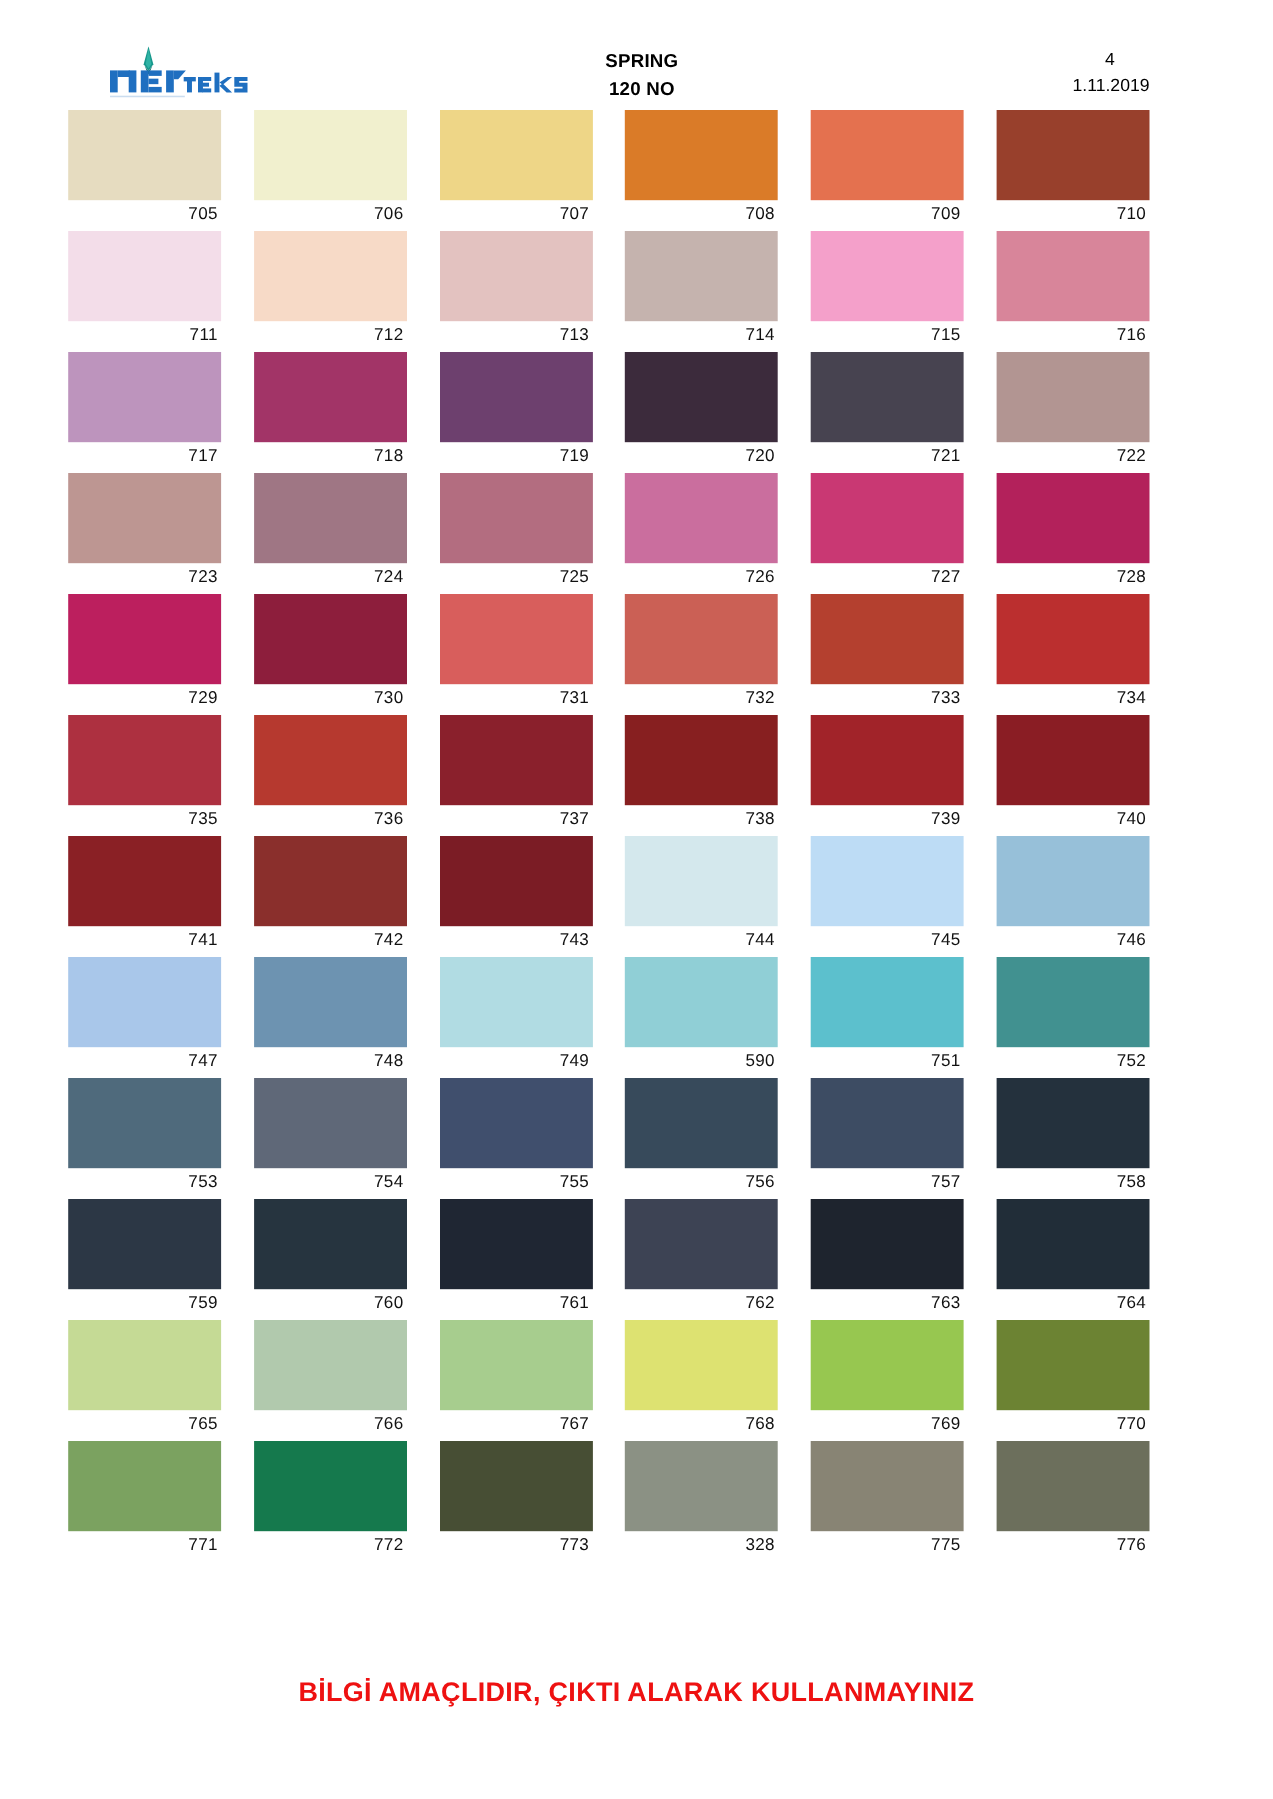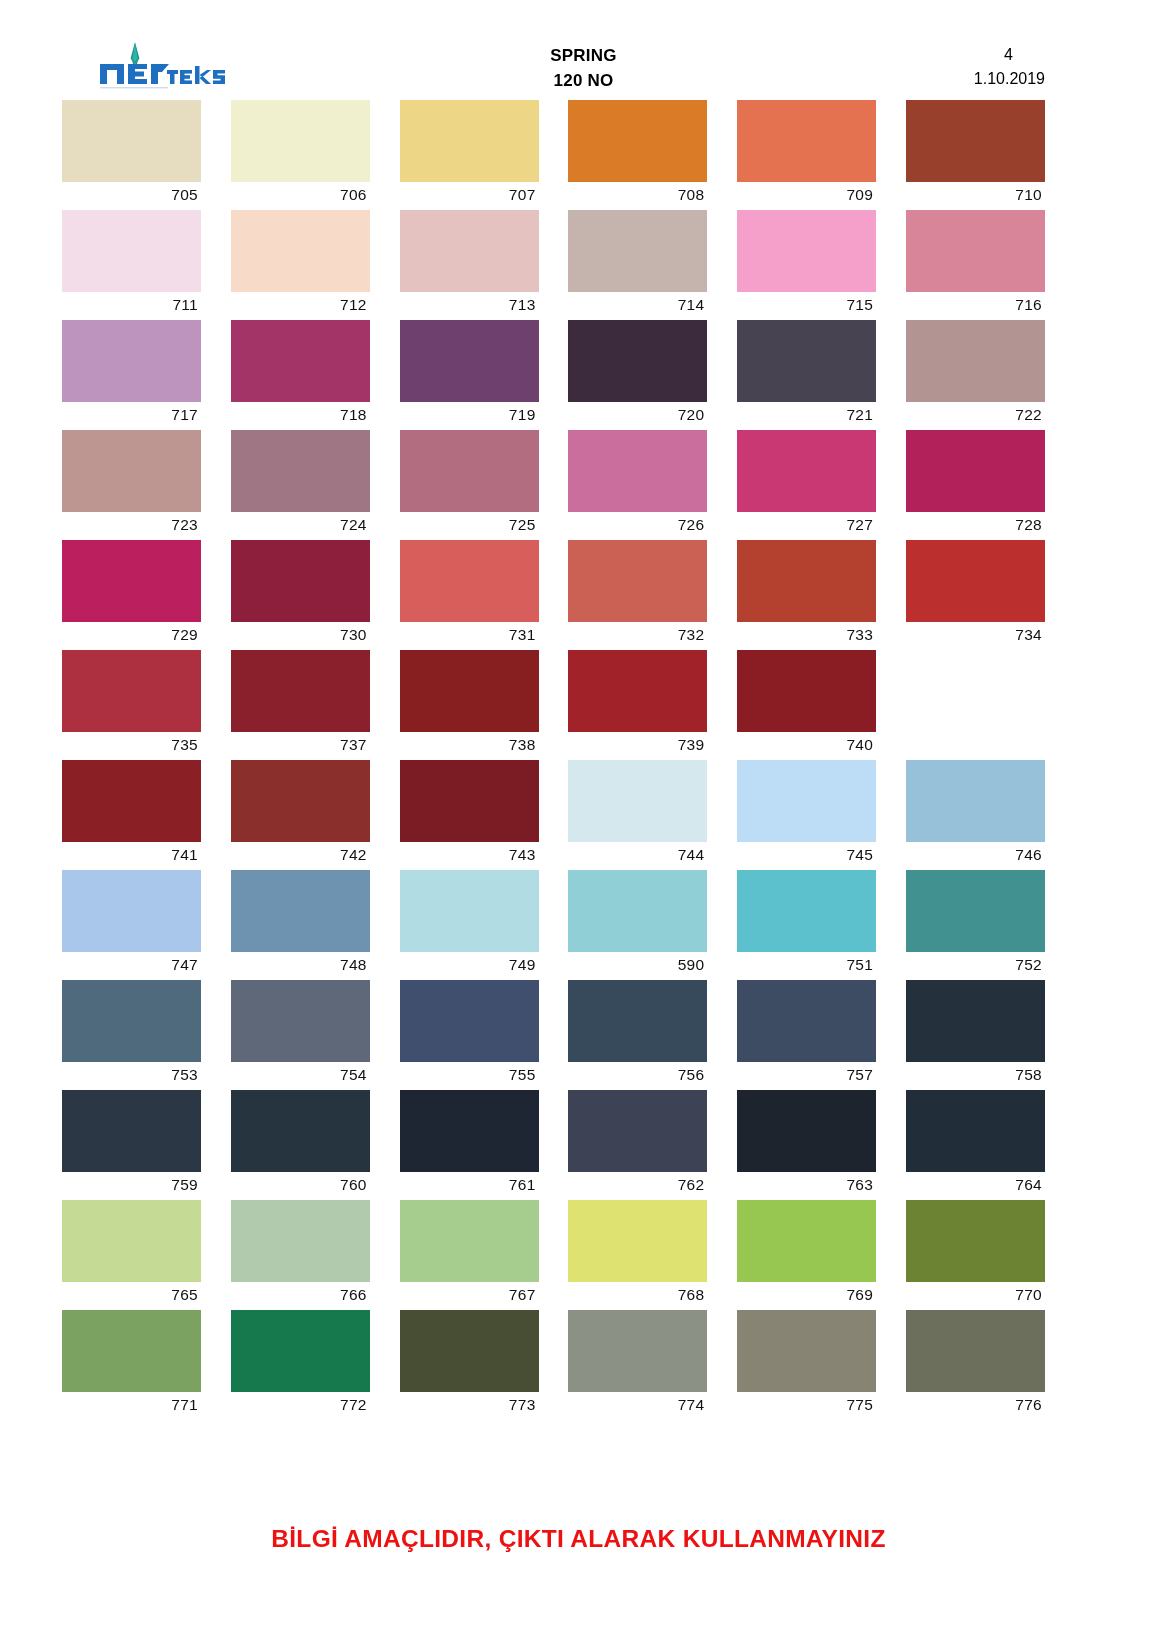--- a/index.html
+++ b/index.html
@@ -148,21 +148,21 @@
     </svg>
   </div>
 
   <div class="title-block">
     <div>SPRING</div>
     <div>120 NO</div>
   </div>
 
   <div class="meta-block">
     <div class="page-num">4</div>
-    <div>1.10.2019</div>
+    <div>1.11.2019</div>
   </div>
 
 </div>
 
 <div class="grid">
     <div class="row">
       <div class="cell">
         <div class="swatch" title="705 #e6dcc0" style="background: rgb(230, 220, 192);"></div>
         <div class="label">705</div>
       </div>
@@ -290,20 +290,24 @@
         <div class="swatch" title="734 #bb2f2f" style="background: rgb(187, 47, 47);"></div>
         <div class="label">734</div>
       </div>
     </div>
     <div class="row">
       <div class="cell">
         <div class="swatch" title="735 #ad3040" style="background: rgb(173, 48, 64);"></div>
         <div class="label">735</div>
       </div>
       <div class="cell">
+        <div class="swatch" title="736 #b6392f" style="background: rgb(182, 57, 47);"></div>
+        <div class="label">736</div>
+      </div>
+      <div class="cell">
         <div class="swatch" title="737 #8a202c" style="background: rgb(138, 32, 44);"></div>
         <div class="label">737</div>
       </div>
       <div class="cell">
         <div class="swatch" title="738 #871f20" style="background: rgb(135, 31, 32);"></div>
         <div class="label">738</div>
       </div>
       <div class="cell">
         <div class="swatch" title="739 #a12329" style="background: rgb(161, 35, 41);"></div>
         <div class="label">739</div>
@@ -451,21 +455,21 @@
       <div class="cell">
         <div class="swatch" title="772 #15794d" style="background: rgb(21, 121, 77);"></div>
         <div class="label">772</div>
       </div>
       <div class="cell">
         <div class="swatch" title="773 #474e34" style="background: rgb(71, 78, 52);"></div>
         <div class="label">773</div>
       </div>
       <div class="cell">
         <div class="swatch" title="774 #8b9184" style="background: rgb(139, 145, 132);"></div>
-        <div class="label">774</div>
+        <div class="label">328</div>
       </div>
       <div class="cell">
         <div class="swatch" title="775 #888474" style="background: rgb(136, 132, 116);"></div>
         <div class="label">775</div>
       </div>
       <div class="cell">
         <div class="swatch" title="776 #6c6f5c" style="background: rgb(108, 111, 92);"></div>
         <div class="label">776</div>
       </div>
     </div>

